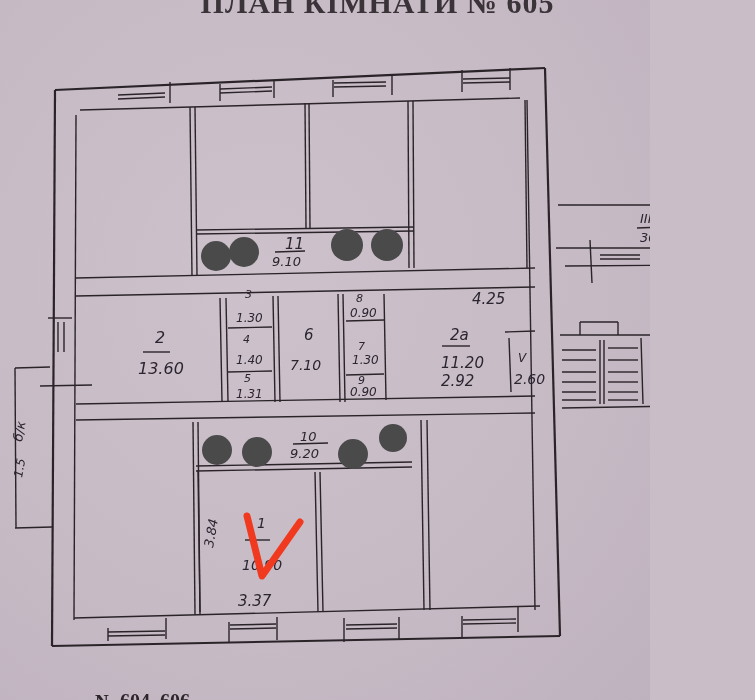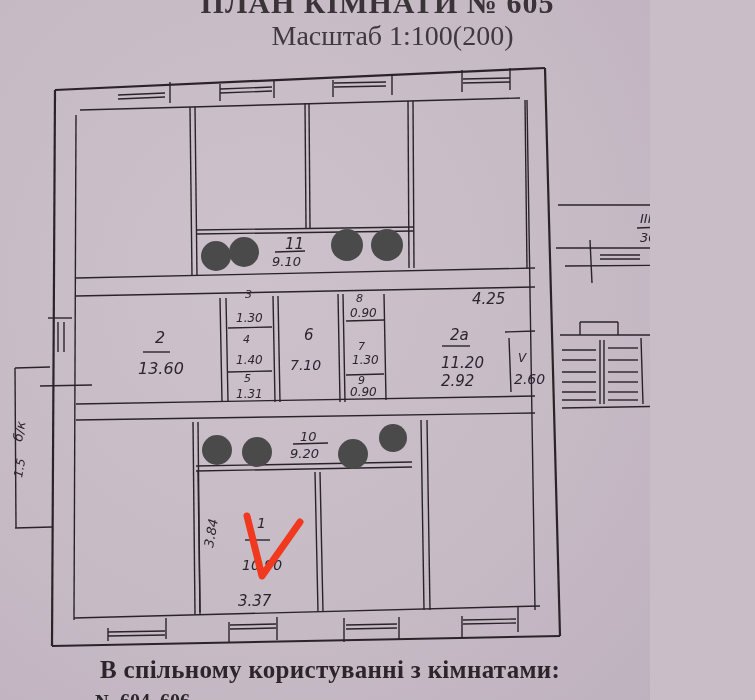--- a/index.html
+++ b/index.html
@@ -37,21 +37,20 @@
     .thin { stroke: #2a2429; fill: none; stroke-width: 1.4; }
     .hw { font-family: "DejaVu Sans", sans-serif; fill: #2a2530; font-style: italic; }
     .redact { fill: #4a4a4a; }
   </style>
 </head>
 <body>
 
 <div class="page">
 
   <div class="title-top">ПЛАН КІМНАТИ № 605</div>
-  <div class="title-scale">Масштаб 1:100(200)</div>
 
   <svg class="plan" width="755" height="700" viewBox="0 0 755 700">
 
     <g>
       <polyline class="wall" points="55,90 545,68"></polyline>
       <line class="wall" x1="55" y1="90" x2="52" y2="646"></line>
       <line class="wall" x1="52" y1="646" x2="560" y2="636"></line>
       <line class="wall" x1="545" y1="68" x2="560" y2="636"></line>
 
       <polyline class="thin" points="80,110 520,98"></polyline>
@@ -248,15 +247,14 @@
       </g>
       <rect class="thin" x="657" y="340" width="45" height="43"></rect>
       <line class="thin" x1="657" y1="340" x2="702" y2="383"></line>
         <line class="thin" x1="702" y1="340" x2="657" y2="383"></line>
       <text class="hw" x="640" y="223" font-size="13">III</text>
       <line class="thin" x1="637" y1="228" x2="662" y2="227"></line>
       <text class="hw" x="640" y="242" font-size="13">30</text>
     </g>
   </svg>
 
-  <div class="footer-line1">В спільному користуванні з кімнатами:</div>
   <div class="footer-line2">№ 604, 606 ...</div>
 </div>
 
 </body></html>

